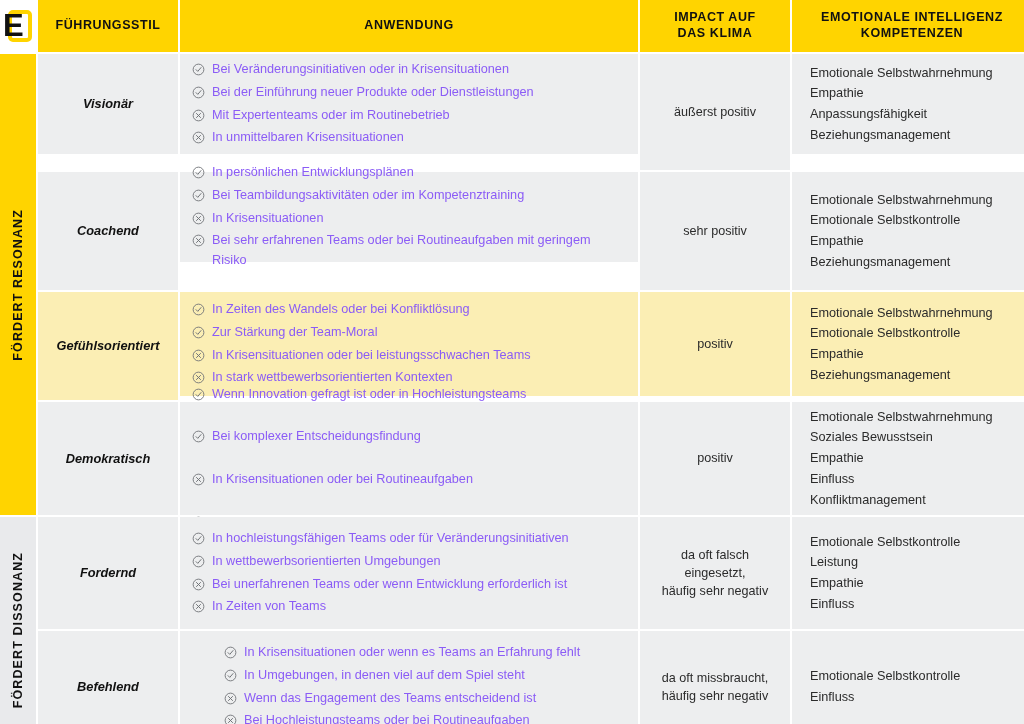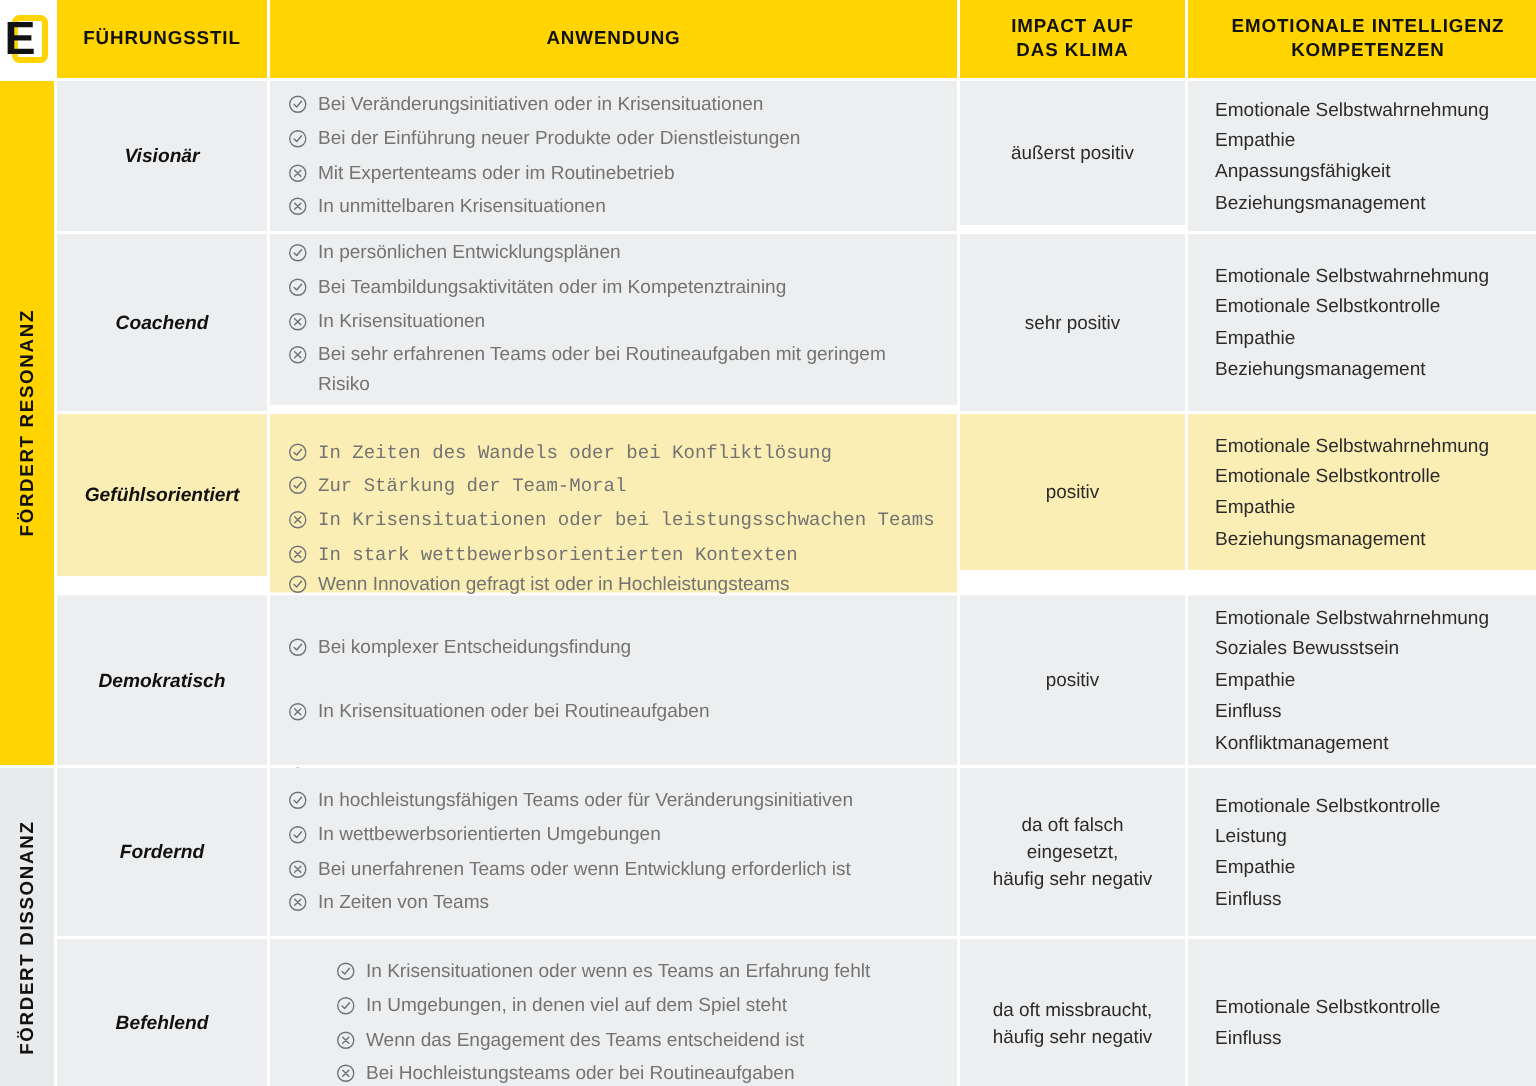--- a/index.html
+++ b/index.html
@@ -146,21 +146,21 @@
   }
   .apply-item {
     display: flex;
     align-items: flex-start;
     gap: 7px;
     line-height: 1.55;
     padding: 1.5px 0;
   }
   .apply-item .txt {
     font-size: 12.7px;
-    color: #737373;
+    color: #8b5cf6;
   }
   .ic {
     flex: 0 0 auto;
     width: 13px; height: 13px;
     margin-top: 3px;
     display: block;
   }
   .ic svg { display: block; width: 13px; height: 13px; }
 </style>
 </head>
@@ -232,34 +232,34 @@
       <div class="apply-item">
         <span class="ic">
             <svg viewBox="0 0 16 16">
               <circle cx="8" cy="8" r="6.6" fill="none" stroke="#6f7276" stroke-width="1.1"></circle>
               <path d="M5.5 5.5 L10.5 10.5 M10.5 5.5 L5.5 10.5" fill="none" stroke="#6f7276" stroke-width="1.2" stroke-linecap="round"></path>
             </svg>
           </span>
         <span class="txt">In unmittelbaren Krisensituationen</span>
       </div>
     </div>
-    <div class="cell cell-impact" style="height:96px;">
+    <div class="cell cell-impact" style="height:116px;">
       <span>äußerst positiv</span>
     </div>
     <div class="cell cell-comp" style="height:100px;">
       <span class="comp-line">Emotionale Selbstwahrnehmung</span>
       <span class="comp-line">Empathie</span>
       <span class="comp-line">Anpassungsfähigkeit</span>
       <span class="comp-line">Beziehungsmanagement</span>
     </div>
 
     <div class="cell cell-style" style="height:118px;">
       <span>Coachend</span>
     </div>
-    <div class="cell cell-apply" style="height:114px;">
+    <div class="cell cell-apply" style="height:90px;">
       <div class="apply-item">
         <span class="ic">
             <svg viewBox="0 0 16 16">
               <circle cx="8" cy="8" r="6.6" fill="none" stroke="#6f7276" stroke-width="1.1"></circle>
               <path d="M5 8.2 L7.1 10.3 L11.1 5.6" fill="none" stroke="#6f7276" stroke-width="1.2" stroke-linecap="round" stroke-linejoin="round"></path>
             </svg>
           </span>
         <span class="txt">In persönlichen Entwicklungsplänen</span>
       </div>
       <div class="apply-item">
@@ -296,21 +296,21 @@
     <div class="cell cell-comp" style="height:118px;">
       <span class="comp-line">Emotionale Selbstwahrnehmung</span>
       <span class="comp-line">Emotionale Selbstkontrolle</span>
       <span class="comp-line">Empathie</span>
       <span class="comp-line">Beziehungsmanagement</span>
     </div>
 
     <div class="cell hl cell-style" style="height:108px;align-items:center;">
       <span>Gefühlsorientiert</span>
     </div>
-    <div class="cell hl cell-apply" style="height:119px;font-family:Liberation Mono, monospace;">
+    <div class="cell hl cell-apply" style="height:104px;">
       <div class="apply-item">
         <span class="ic">
             <svg viewBox="0 0 16 16">
               <circle cx="8" cy="8" r="6.6" fill="none" stroke="#6f7276" stroke-width="1.1"></circle>
               <path d="M5 8.2 L7.1 10.3 L11.1 5.6" fill="none" stroke="#6f7276" stroke-width="1.2" stroke-linecap="round" stroke-linejoin="round"></path>
             </svg>
           </span>
         <span class="txt">In Zeiten des Wandels oder bei Konfliktlösung</span>
       </div>
       <div class="apply-item">

